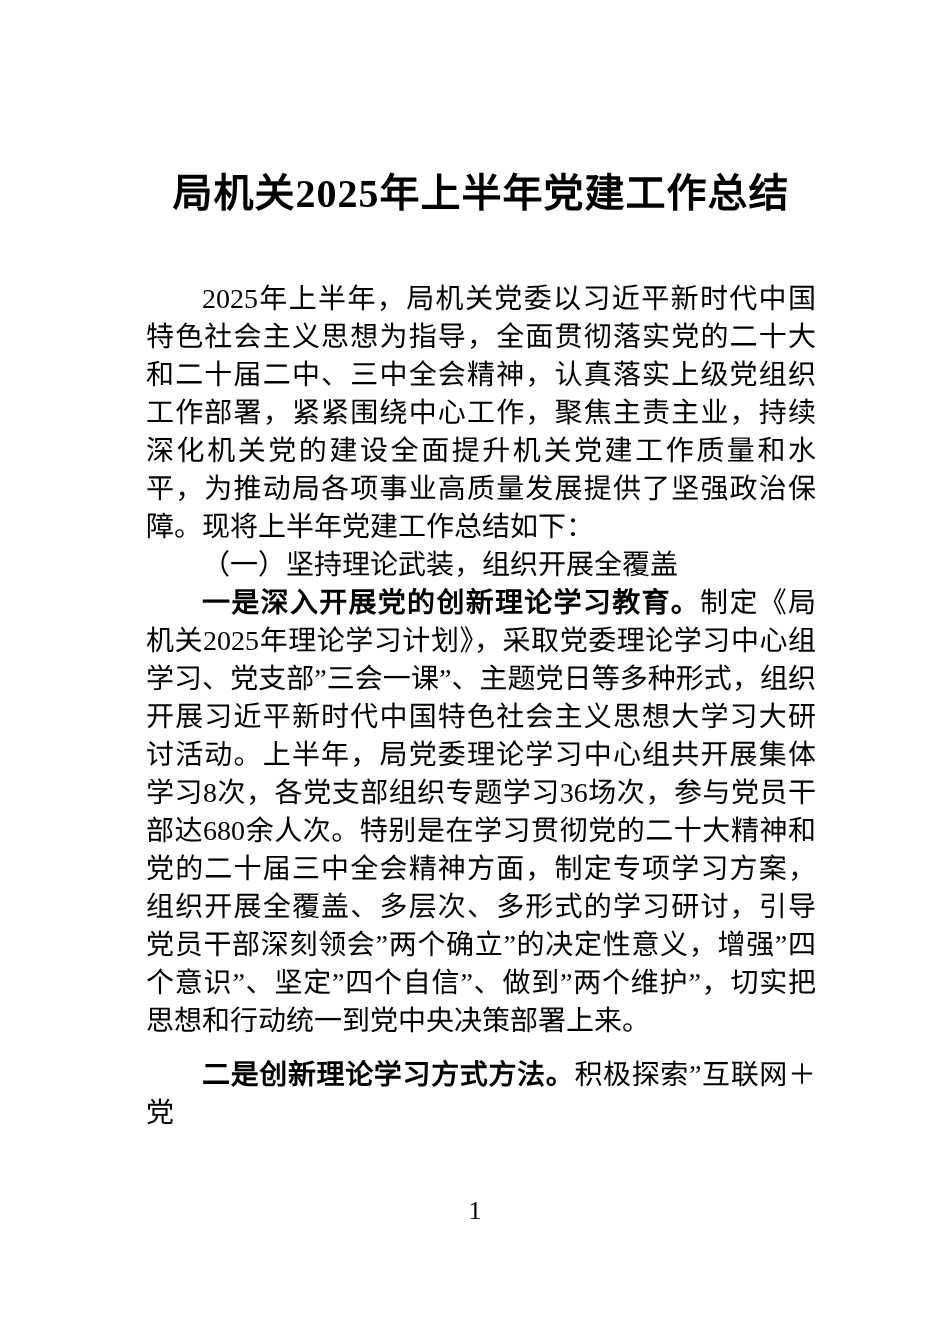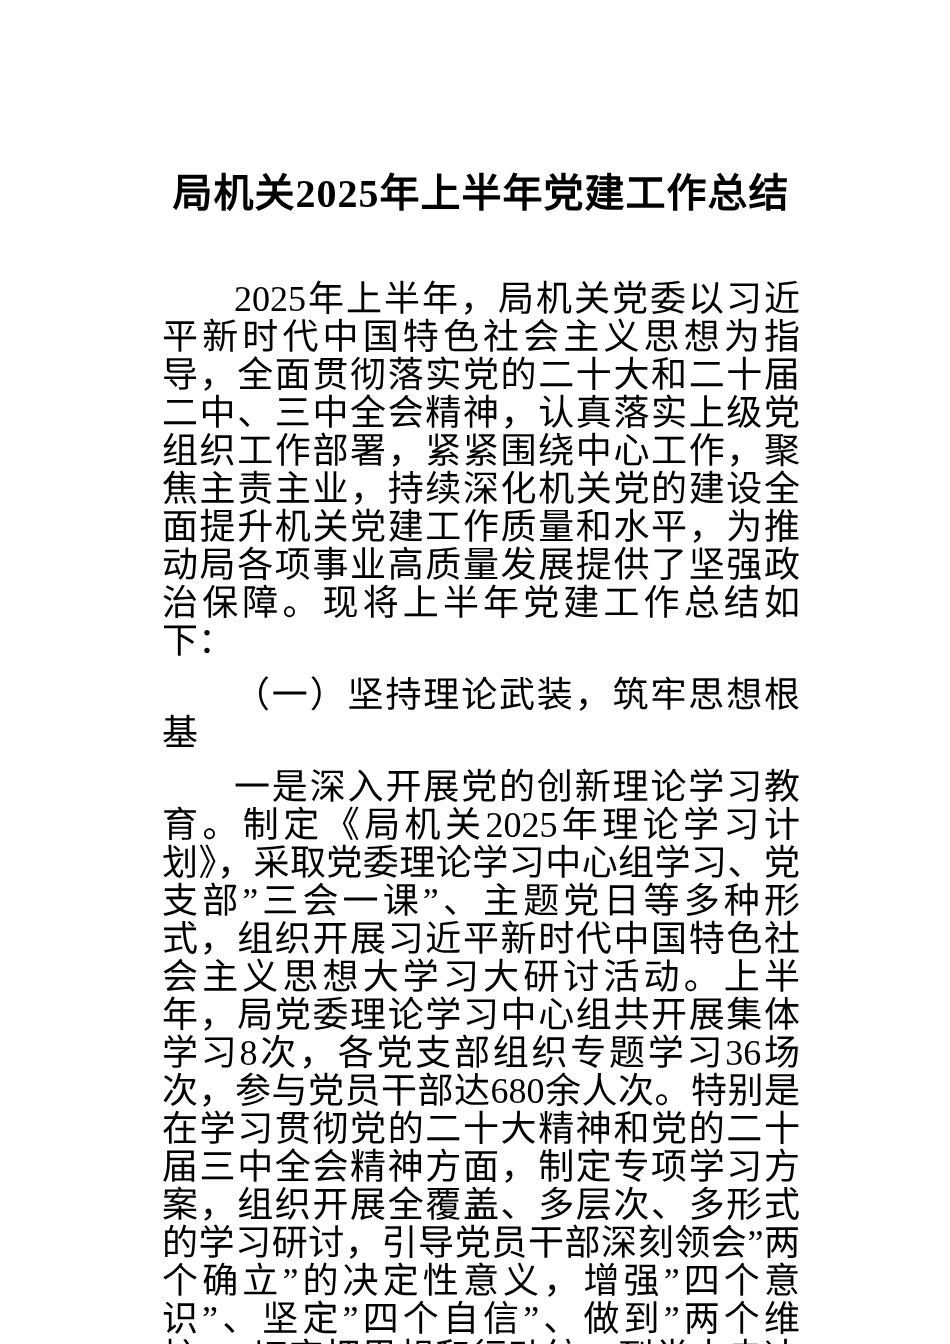--- a/index.html
+++ b/index.html
@@ -21,32 +21,32 @@
   }
   .doc-title {
     font-size: 40px;
     font-weight: 700;
     text-align: center;
     margin: 0 0 60px 0;
     letter-spacing: 1px;
     line-height: 1.3;
   }
   .para {
-    font-size: 36px;
+    font-size: 28px;
     line-height: 38px;
     text-align: justify;
-    margin: 16px;
+    margin: 0;
     text-indent: 2em;
     word-break: break-all;
   }
   .para.spaced-before {
     margin-top: 16px;
   }
   .bold-lead {
-    font-weight: 400;
+    font-weight: 700;
     font-family: "Liberation Sans", "DejaVu Sans", sans-serif;
   }
   .page-number {
     position: absolute;
     bottom: 118px;
     left: 0;
     width: 100%;
     text-align: center;
     font-size: 26px;
     color: #000000;
@@ -55,21 +55,22 @@
 </head>
 <body>
 
 <div class="page">
 
   <h1 class="doc-title">局机关2025年上半年党建工作总结</h1>
 
   <p class="para">2025年上半年，局机关党委以习近平新时代中国特色社会主义思想为指导，全面贯彻落实党的二十大和二十届二中、三中全会精神，认真落实上级党组织工作部署，紧紧围绕中心工作，聚焦主责主业，持续深化机关党的建设全面提升机关党建工作质量和水平，为推动局各项事业高质量发展提供了坚强政治保障。现将上半年党建工作总结如下：</p>
 
 
-  <p class="para">（一）坚持理论武装，筑牢思想根基</p>
+  <p class="para">（一）坚持理论武装，组织开展全覆盖</p>
 
 
   <p class="para"><span class="bold-lead">一是深入开展党的创新理论学习教育。</span><span>制定《局机关2025年理论学习计划》，采取党委理论学习中心组学习、党支部”三会一课”、主题党日等多种形式，组织开展习近平新时代中国特色社会主义思想大学习大研讨活动。上半年，局党委理论学习中心组共开展集体学习8次，各党支部组织专题学习36场次，参与党员干部达680余人次。特别是在学习贯彻党的二十大精神和党的二十届三中全会精神方面，制定专项学习方案，组织开展全覆盖、多层次、多形式的学习研讨，引导党员干部深刻领会”两个确立”的决定性意义，增强”四个意识”、坚定”四个自信”、做到”两个维护”，切实把思想和行动统一到党中央决策部署上来。</span></p>
 
+  <p class="para spaced-before"><span class="bold-lead">二是创新理论学习方式方法。</span><span>积极探索”互联网＋党</span></p>
 
   <div class="page-number">1</div>
 
 </div>
 
 </body></html>

